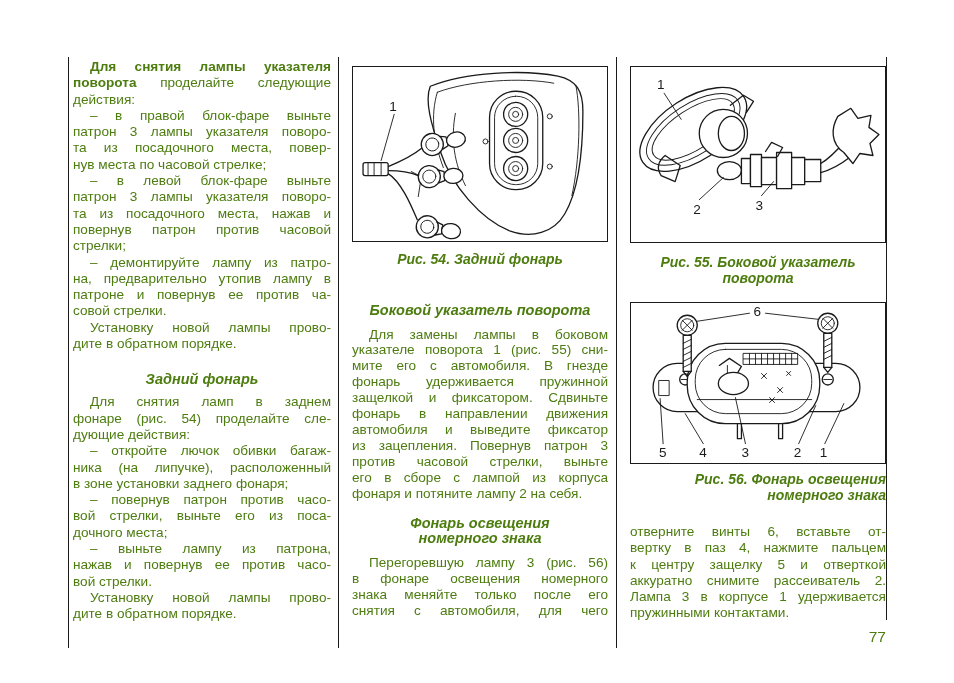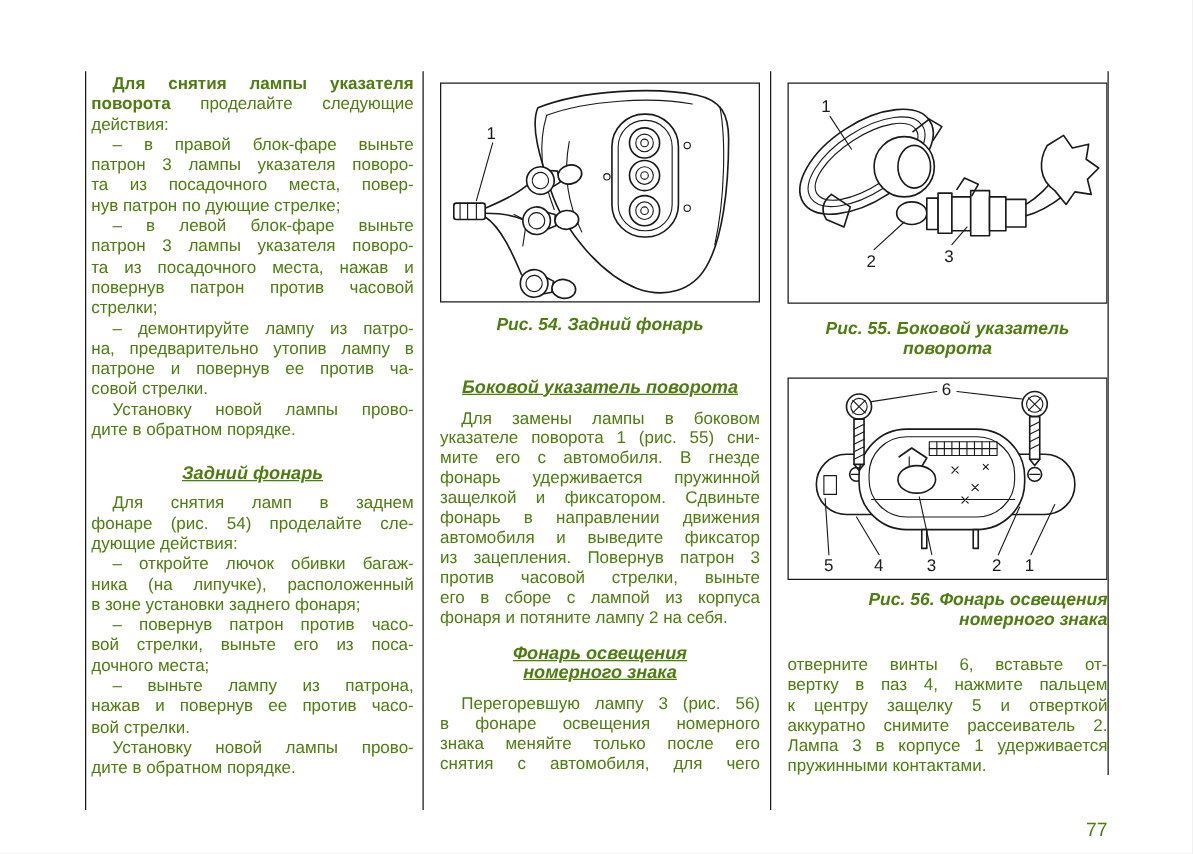--- a/index.html
+++ b/index.html
@@ -5,21 +5,21 @@
   html,body{margin:0;padding:0;background:#e8e8e8;}
   .page{position:relative;width:954px;height:683px;background:#ffffff;overflow:hidden;
         font-family:"Liberation Sans",sans-serif;color:#4d7c0f;}
   .vrule{position:absolute;width:1px;background:#1a1a1a;}
   .col{position:absolute;}
   .ln{font-size:13.6px;line-height:16.3px;white-space:nowrap;overflow:hidden;
       text-align:justify;text-align-last:justify;}
   .ll{text-align-last:auto;}
   .ind{text-indent:17px;}
   .mid-para .ln{line-height:15.9px;}
-  .h1{font-style:italic;font-weight:bold;font-size:14.5px;line-height:16px;text-align:center;text-decoration:underline;}
+  .h1{font-style:italic;font-weight:bold;font-size:14.5px;line-height:16px;text-align:center;}
   .cap{font-weight:bold;font-size:14px;line-height:15.5px;text-align:center;font-style:italic;}
   .frame{border:1.6px solid #1a1a1a;box-sizing:border-box;background:#fff;}
   .fig svg{display:block;width:100%;height:100%;}
   .fig svg *{stroke:#1a1a1a;stroke-width:1.3;fill:none;stroke-linecap:round;stroke-linejoin:round;}
   .fig svg .wf{fill:#ffffff;}
   .fig svg .thin{stroke-width:0.9;}
   .fig svg text{stroke:none;fill:#1a1a1a;font-size:13.5px;font-family:"Liberation Sans",sans-serif;}
   .pnum{position:absolute;font-size:15.5px;text-align:right;}
   
   .mt-heading-left{margin-top:19px;margin-bottom:7px;}
@@ -41,21 +41,21 @@
   <div class="vrule" style="left:616px;top:57px;height:591px;"></div>
   <div class="vrule" style="left:886px;top:57px;height:563px;"></div>
 
   <div class="col" style="left:73px;top:59px;width:258px;">
     <div class="ln ind"><b>Для снятия лампы указателя</b></div>
     <div class="ln"><b>поворота</b><span> проделайте следующие</span></div>
     <div class="ln ll">действия:</div>
     <div class="ln ind">– в правой блок-фаре выньте</div>
     <div class="ln">патрон 3 лампы указателя поворо-</div>
     <div class="ln">та из посадочного места, повер-</div>
-    <div class="ln ll">нув патрон по дующие стрелке;</div>
+    <div class="ln ll">нув места по часовой стрелке;</div>
     <div class="ln ind">– в левой блок-фаре выньте</div>
     <div class="ln">патрон 3 лампы указателя поворо-</div>
     <div class="ln">та из посадочного места, нажав и</div>
     <div class="ln">повернув патрон против часовой</div>
     <div class="ln ll">стрелки;</div>
     <div class="ln ind">– демонтируйте лампу из патро-</div>
     <div class="ln">на, предварительно утопив лампу в</div>
     <div class="ln">патроне и повернув ее против ча-</div>
     <div class="ln ll">совой стрелки.</div>
     <div class="ln ind">Установку новой лампы прово-</div>
@@ -251,15 +251,15 @@
     <div class="rt-para">
       <div class="ln">отверните винты 6, вставьте от-</div>
       <div class="ln">вертку в паз 4, нажмите пальцем</div>
       <div class="ln">к центру защелку 5 и отверткой</div>
       <div class="ln">аккуратно снимите рассеиватель 2.</div>
       <div class="ln">Лампа 3 в корпусе 1 удерживается</div>
       <div class="ln ll">пружинными контактами.</div>
     </div>
   </div>
 
-  <div class="pnum" style="left:630px;top:656px;width:256px;">77</div>
+  <div class="pnum" style="left:630px;top:628px;width:256px;">77</div>
 
 </div>
 
 </body></html>

